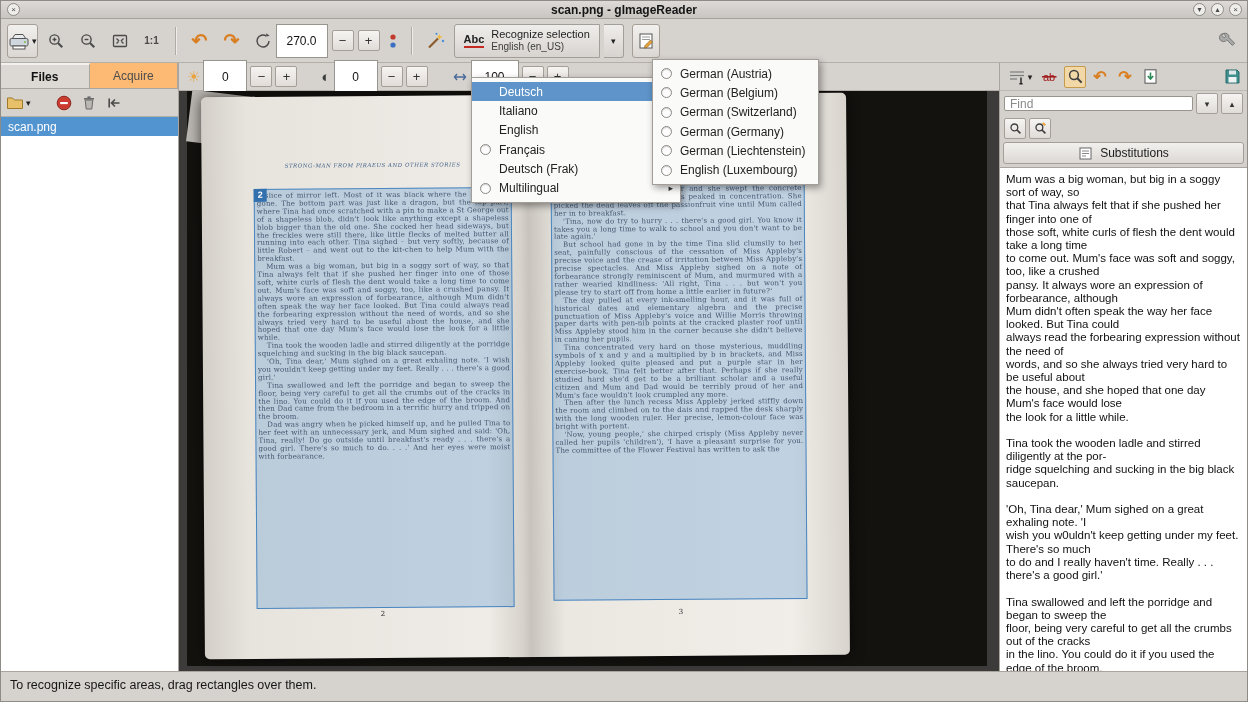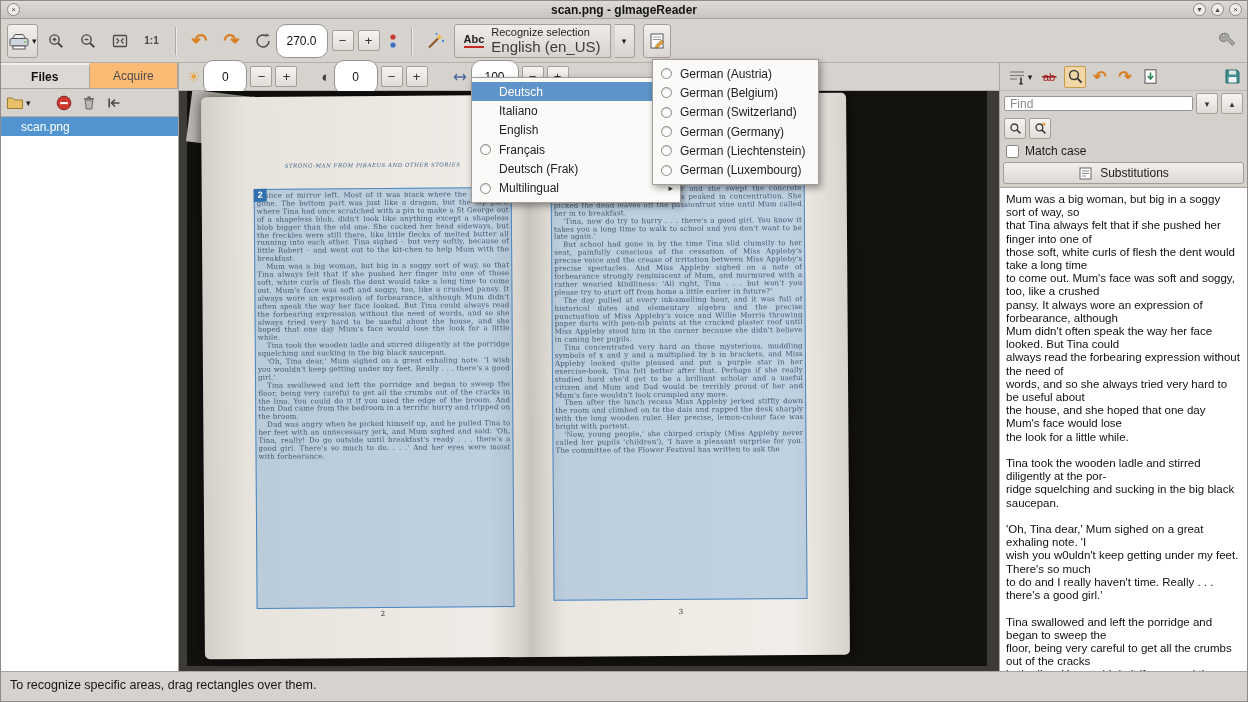--- a/index.html
+++ b/index.html
@@ -16,31 +16,31 @@
   .tb-left { margin-left:6px; } .tb-right { margin-left:auto; margin-right:5px; display:flex; gap:5px; }
 
   
   .toolbar { height:44px; flex:0 0 44px; display:flex; align-items:center; padding:0 6px; gap:4px;
     background:#d6d2ce; border-bottom:1px solid #b3afa9; }
   .tbtn { height:30px; min-width:28px; display:flex; align-items:center; justify-content:center; gap:2px;
     border:1px solid transparent; border-radius:3px; color:#3d3d3d; }
   .tbtn.bordered { border-color:#a69f98; background:linear-gradient(#f2f0ee,#dbd7d3); }
   .tbtn.tall { height:34px; }
   .sep { width:0; height:28px; border-left:1px solid #aeaaa4; border-right:1px solid #efedeb; margin:0 5px; }
-  .entry { height:21px; background:#fff; border:1px solid #98948e; border-radius:10px; display:flex;
+  .entry { height:21px; background:#fff; border:1px solid #98948e; border-radius:0; display:flex;
     align-items:center; justify-content:center; font-size:12px; padding:16px 5px; color:#111; }
   .sq { width:22px; height:21px; display:flex; align-items:center; justify-content:center;
     border:1px solid #a69f98; border-radius:2px; background:linear-gradient(#f6f4f2,#e0dcd8);
     font-size:13px; color:#333; }
   .orange-arrow { font-size:19px; font-weight:bold; color:#da7e22; line-height:1; }
   .recognize { display:flex; align-items:center; gap:7px; height:34px; padding:2px 9px;
     border:1px solid #a39e98; border-radius:3px 0 0 3px; background:linear-gradient(#efedeb,#d7d3cf); }
   .rec-text { display:flex; flex-direction:column; align-items:flex-start; line-height:1.15; }
   .rec-l1 { font-size:11px; color:#1d1d1d; }
-  .rec-l2 { font-size:15px; color:#3c3c3c; }
+  .rec-l2 { font-size:10px; color:#3c3c3c; }
   .abc { font-weight:bold; font-size:11px; color:#222; border-bottom:2px solid #c22a22; padding-bottom:1px; }
   .rec-arrow { width:20px; height:34px; display:flex; align-items:center; justify-content:center;
     border:1px solid #a39e98; border-left:none; border-radius:0 3px 3px 0;
     background:linear-gradient(#efedeb,#d7d3cf); font-size:9px; color:#222; }
   .push-right { margin-left:auto; }
   .tri { font-size:9px; color:#222; }
 
   
   .content { flex:1; display:flex; min-height:0; }
 
@@ -48,21 +48,21 @@
   .files-panel { width:178px; flex:0 0 178px; display:flex; flex-direction:column; background:#fff;
     border-right:1px solid #a9a49e; }
   .tabs { height:26px; flex:0 0 26px; display:flex; background:#fdba74; border-bottom:1px solid #aaa69f; }
   .tab { flex:1; display:flex; align-items:center; justify-content:center; font-size:12px; color:#4c4c4c;
     border-right:1px solid #aaa69f; }
   .tab.active { background:#dcd8d4; color:#111; font-weight:bold; border-top:2px solid #f3f1ef; }
   .file-toolbar { height:28px; flex:0 0 28px; background:#d6d2ce; border-bottom:1px solid #b3afa9;
     display:flex; align-items:center; gap:5px; padding:0 5px; }
   .fbtn { height:22px; min-width:20px; display:flex; align-items:center; justify-content:center; gap:2px; border-radius:2px; }
   .file-list { flex:1; background:#fff; overflow:hidden; }
-  .file-row { height:19px; display:flex; align-items:center; padding:0 20px; font-size:12px; }
+  .file-row { height:19px; display:flex; align-items:center; padding:0 7px; font-size:12px; }
   .file-row.selected { background:#5294cf; color:#fff; }
 
   
   .main { flex:1; display:flex; flex-direction:column; min-width:0; }
   .subbar { height:28px; flex:0 0 28px; background:#d6d2ce; border-bottom:1px solid #b3afa9;
     display:flex; align-items:center; gap:3px; padding:0 8px; }
   .group-gap { width:18px; }
   .sun { color:#e8a33d; font-size:15px; line-height:1; }
   .contrast-g { color:#3f3f3f; font-size:15px; line-height:1; }
   .canvas { flex:1; position:relative; background:#3c3b39; overflow:hidden; }
@@ -437,24 +437,20 @@
         <div class="mini">
           <span>
             <svg width="13" height="13" viewBox="0 0 13 13">
               <circle cx="5.4" cy="5.4" r="3.4" fill="none" stroke="#3e3e3e" stroke-width="1.3"></circle>
               <line x1="8" y1="8" x2="11.4" y2="11.4" stroke="#3e3e3e" stroke-width="1.7"></line>
               <rect x="8.2" y="1.2" width="3.6" height="2" fill="#e8a33d" transform="rotate(40 10 2.2)"></rect>
             </svg>
           </span>
         </div>
       </div>
-      <div class="match">
-        <span class="checkbox"></span>
-        <span>Match case</span>
-      </div>
       <div class="subs">
         <span>
           <svg width="15" height="15" viewBox="0 0 15 15">
             <rect x="2" y="2" width="11" height="11" fill="#fff" stroke="#666"></rect>
             <line x1="4" y1="5" x2="11" y2="5" stroke="#888"></line>
             <line x1="4" y1="7.5" x2="11" y2="7.5" stroke="#888"></line>
             <line x1="4" y1="10" x2="8" y2="10" stroke="#888"></line>
           </svg>
         </span>
         <span>Substitutions</span>
@@ -553,17 +549,17 @@
     <div class="mitem">
       <span class="rslot">
           <span class="radio"></span>
         </span>
       <span class="mlbl">German (Liechtenstein)</span>
     </div>
     <div class="mitem">
       <span class="rslot">
           <span class="radio"></span>
         </span>
-      <span class="mlbl">German (Luxembourg)</span>
+      <span class="mlbl">English (Luxembourg)</span>
     </div>
   </div>
 
 </div>
 
 </body></html>

